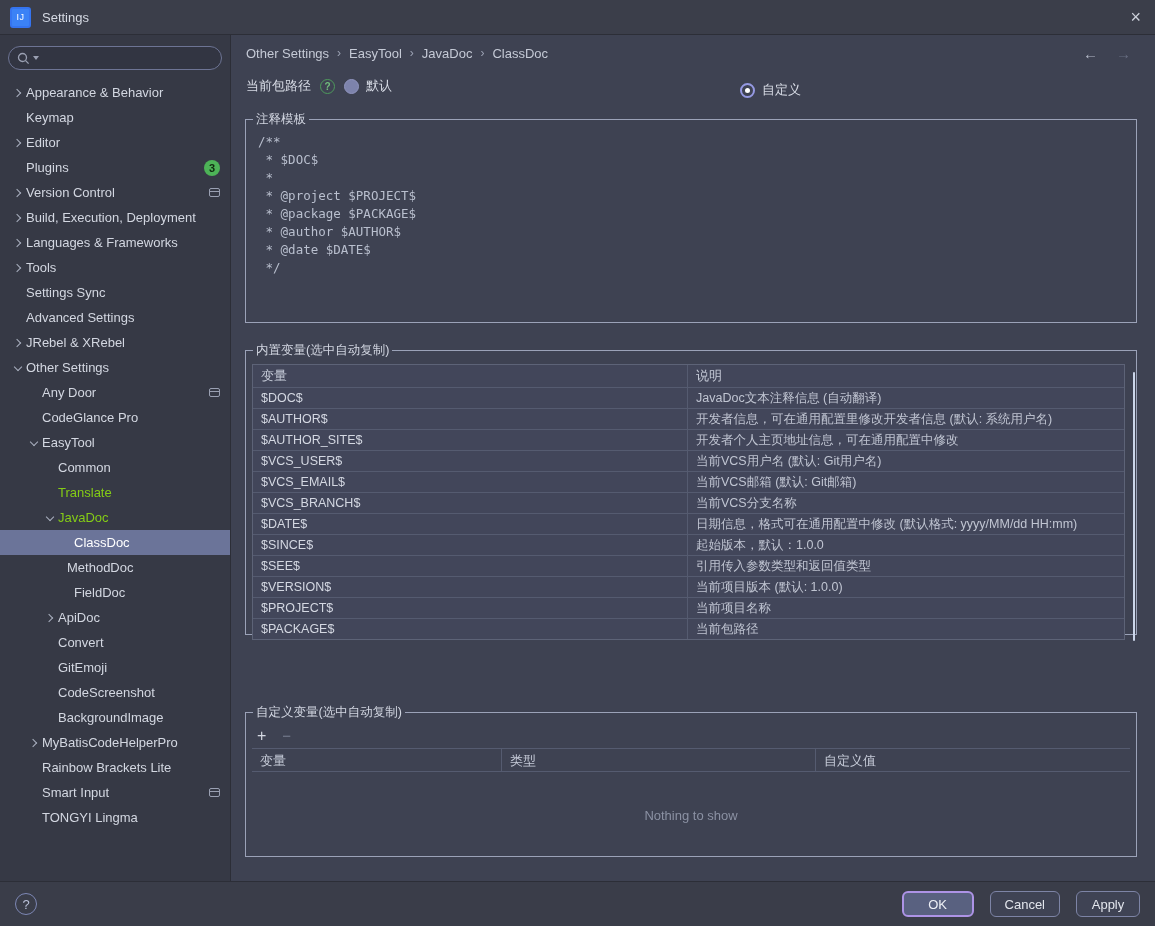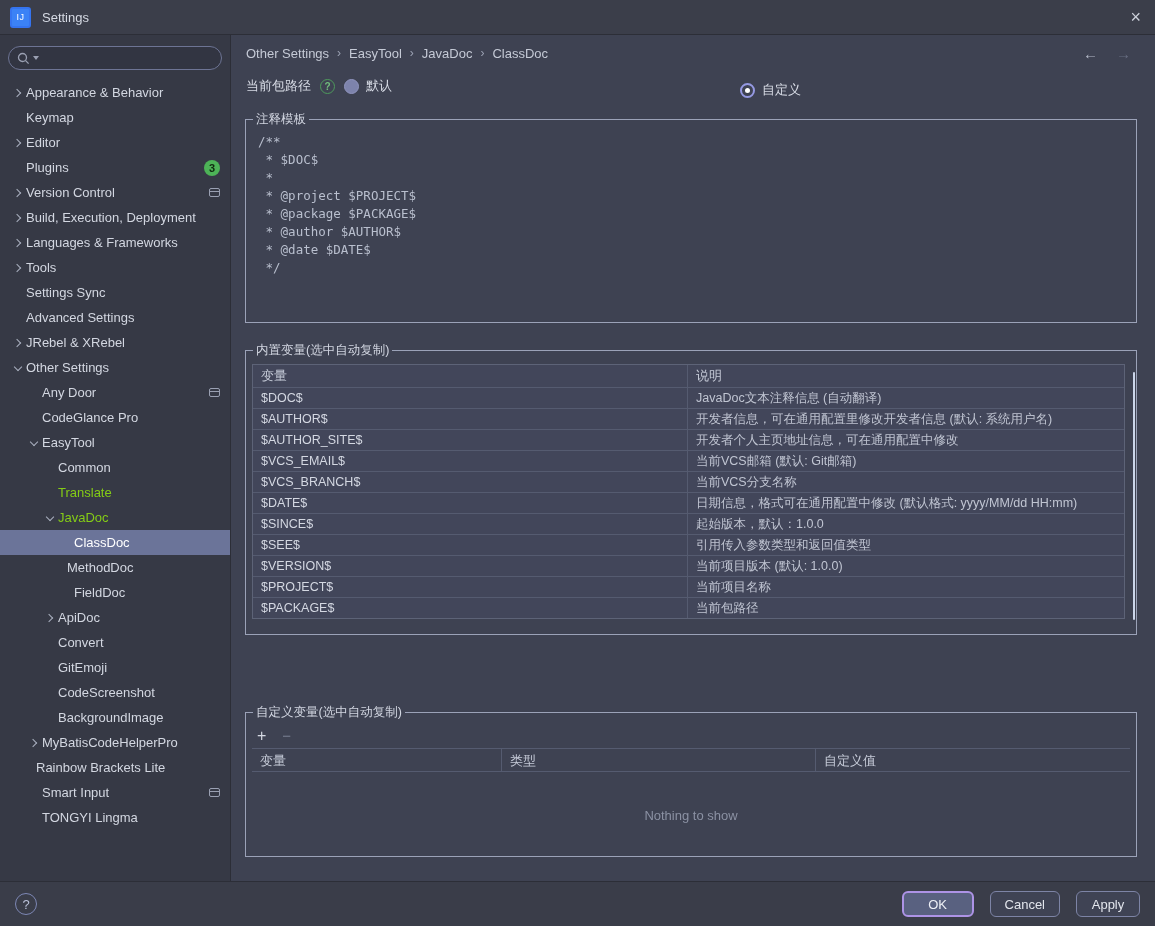--- a/index.html
+++ b/index.html
@@ -254,21 +254,21 @@
             <span class="tree-label">CodeScreenshot</span>
           </div>
           <div class="tree-row" style="padding-left: 42px;">
             <span class="chev"></span>
             <span class="tree-label">BackgroundImage</span>
           </div>
           <div class="tree-row" style="padding-left: 26px;">
             <span class="chev collapsed"></span>
             <span class="tree-label">MyBatisCodeHelperPro</span>
           </div>
-          <div class="tree-row" style="padding-left: 20px; text-align: center;">
+          <div class="tree-row" style="padding-left: 26px; text-align: center;">
             <span class="chev"></span>
             <span class="tree-label">Rainbow Brackets Lite</span>
           </div>
           <div class="tree-row" style="padding-left: 26px;">
             <span class="chev"></span>
             <span class="tree-label">Smart Input</span>
             <span class="proj-icon"></span>
           </div>
           <div class="tree-row" style="padding-left: 26px;">
             <span class="chev"></span>
@@ -334,20 +334,24 @@
               </div>
               <div class="tr">
                 <div class="td var">$AUTHOR$</div>
                 <div class="td desc">开发者信息，可在通用配置里修改开发者信息 (默认: 系统用户名)</div>
               </div>
               <div class="tr">
                 <div class="td var">$AUTHOR_SITE$</div>
                 <div class="td desc">开发者个人主页地址信息，可在通用配置中修改</div>
               </div>
               <div class="tr">
+                <div class="td var">$VCS_USER$</div>
+                <div class="td desc">当前VCS用户名 (默认: Git用户名)</div>
+              </div>
+              <div class="tr">
                 <div class="td var">$VCS_EMAIL$</div>
                 <div class="td desc">当前VCS邮箱 (默认: Git邮箱)</div>
               </div>
               <div class="tr">
                 <div class="td var">$VCS_BRANCH$</div>
                 <div class="td desc">当前VCS分支名称</div>
               </div>
               <div class="tr">
                 <div class="td var">$DATE$</div>
                 <div class="td desc">日期信息，格式可在通用配置中修改 (默认格式: yyyy/MM/dd HH:mm)</div>

